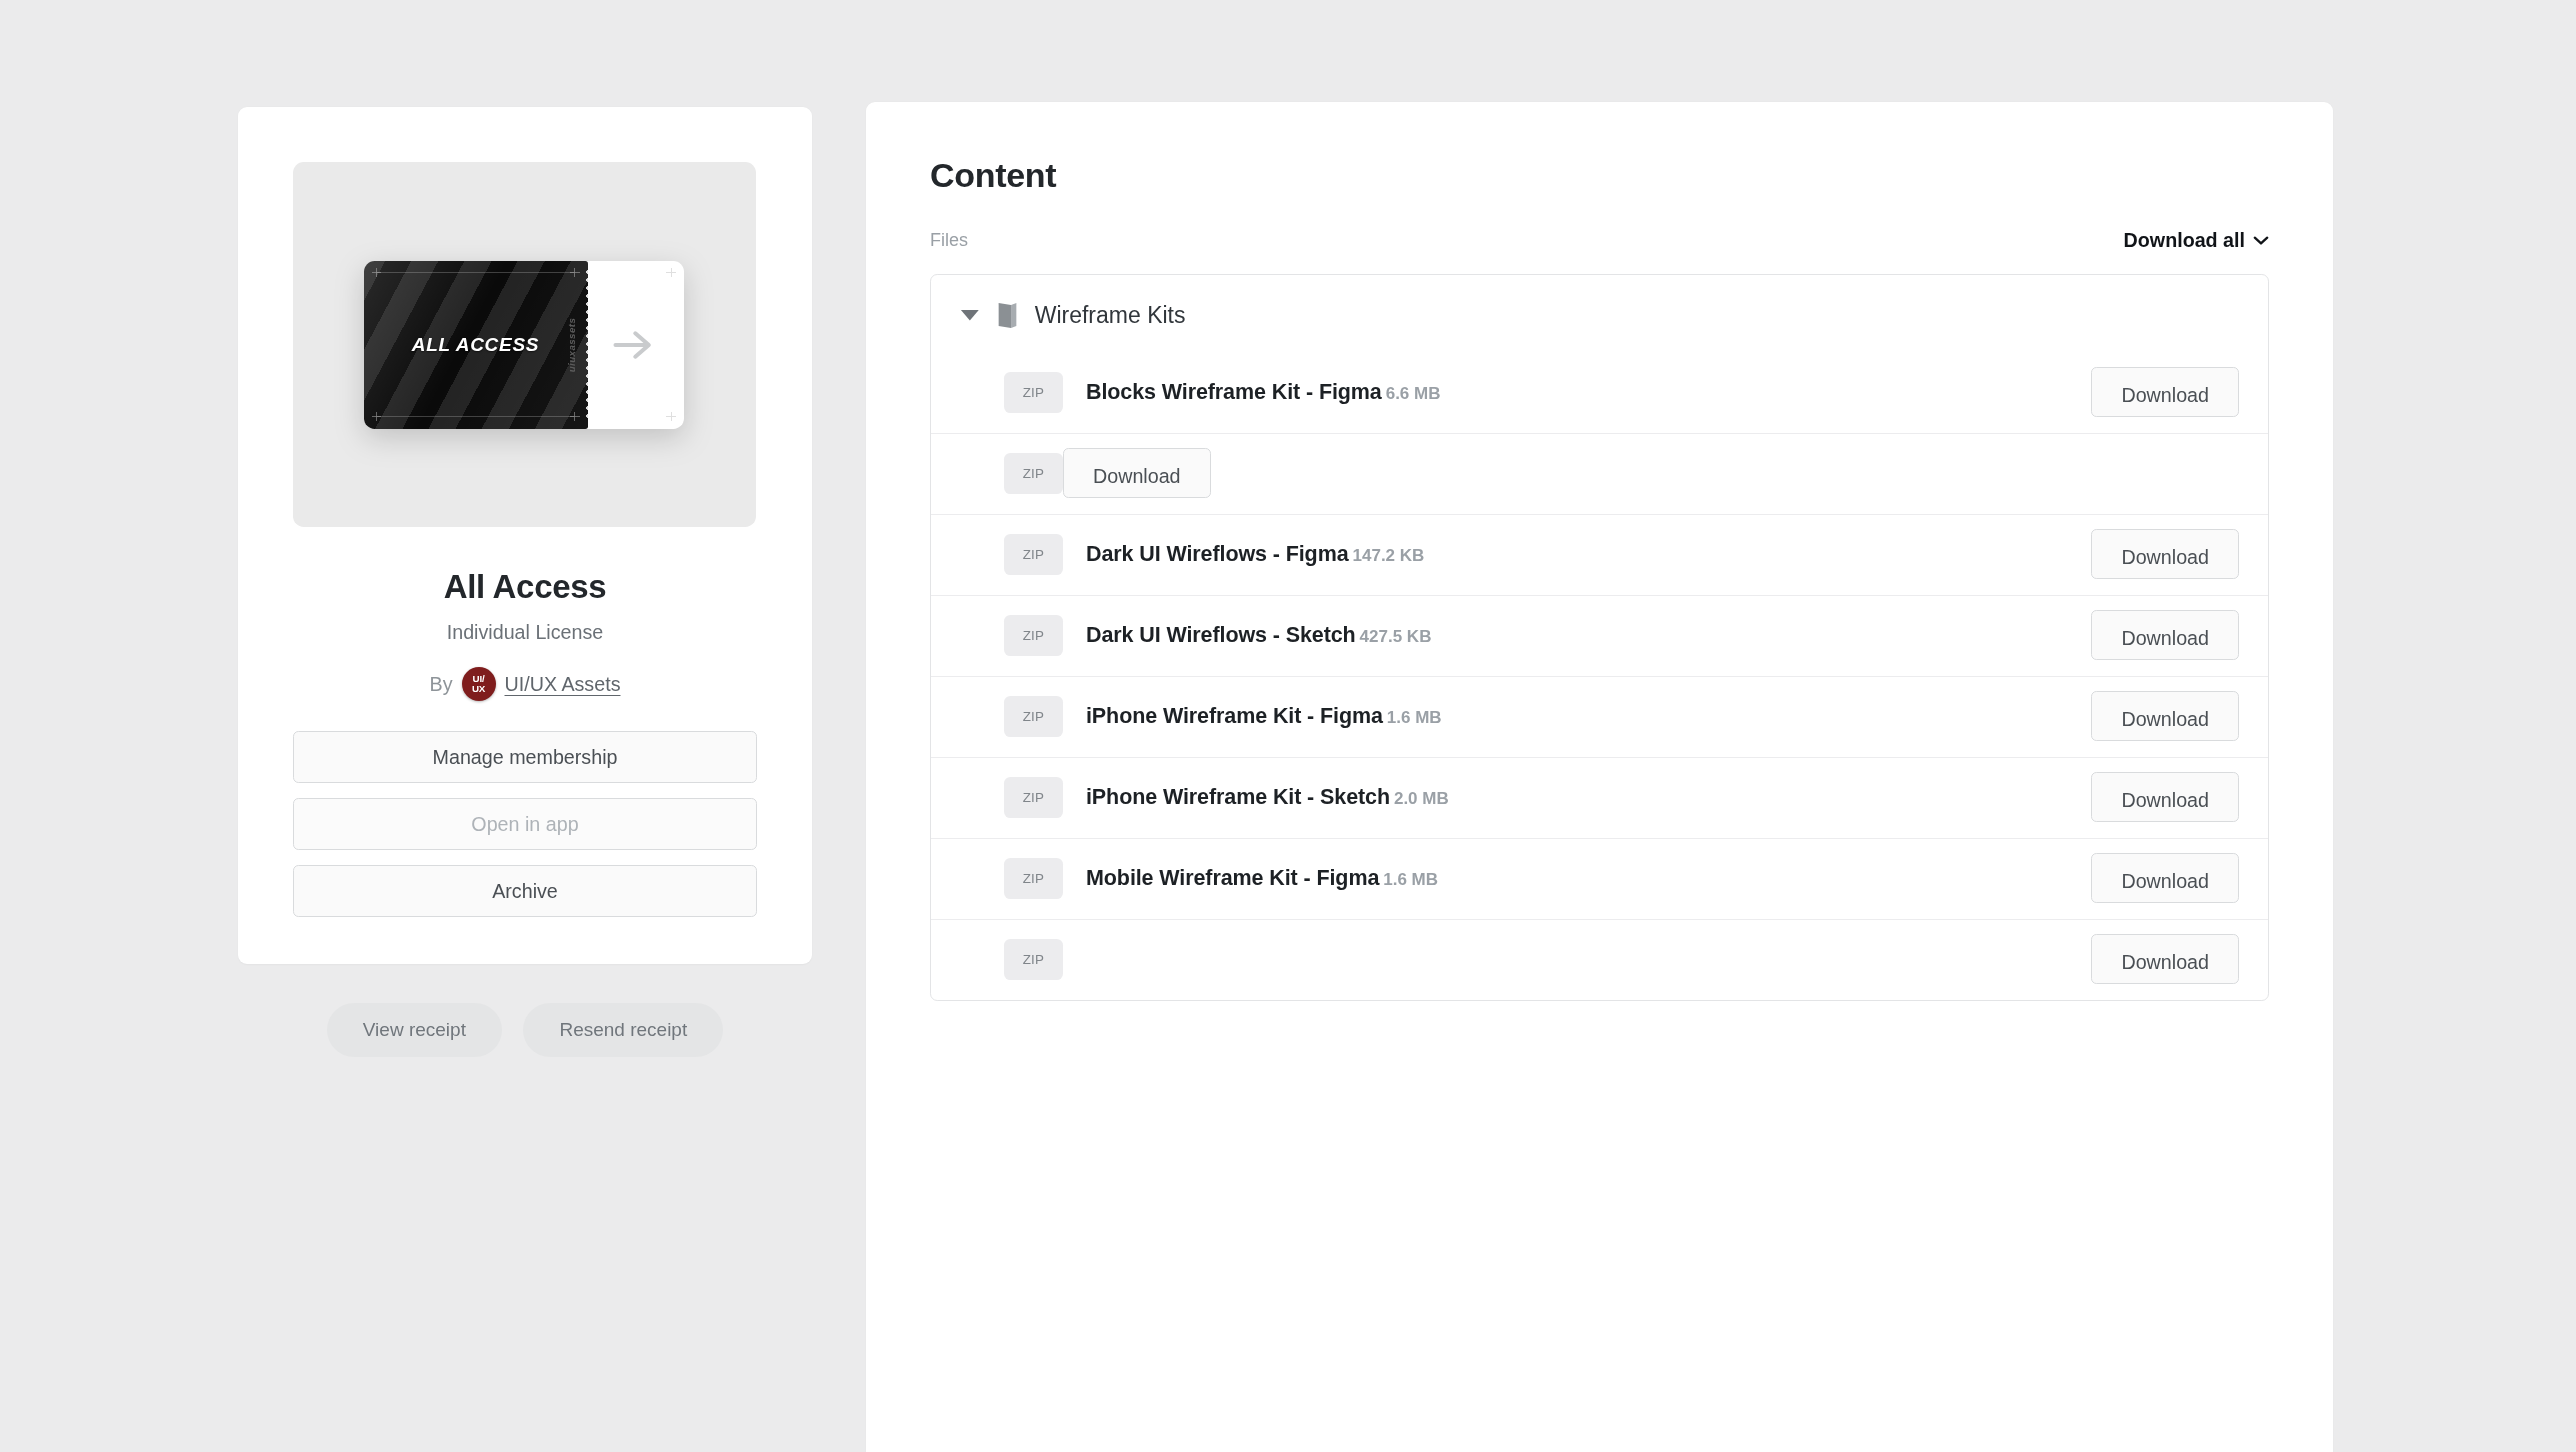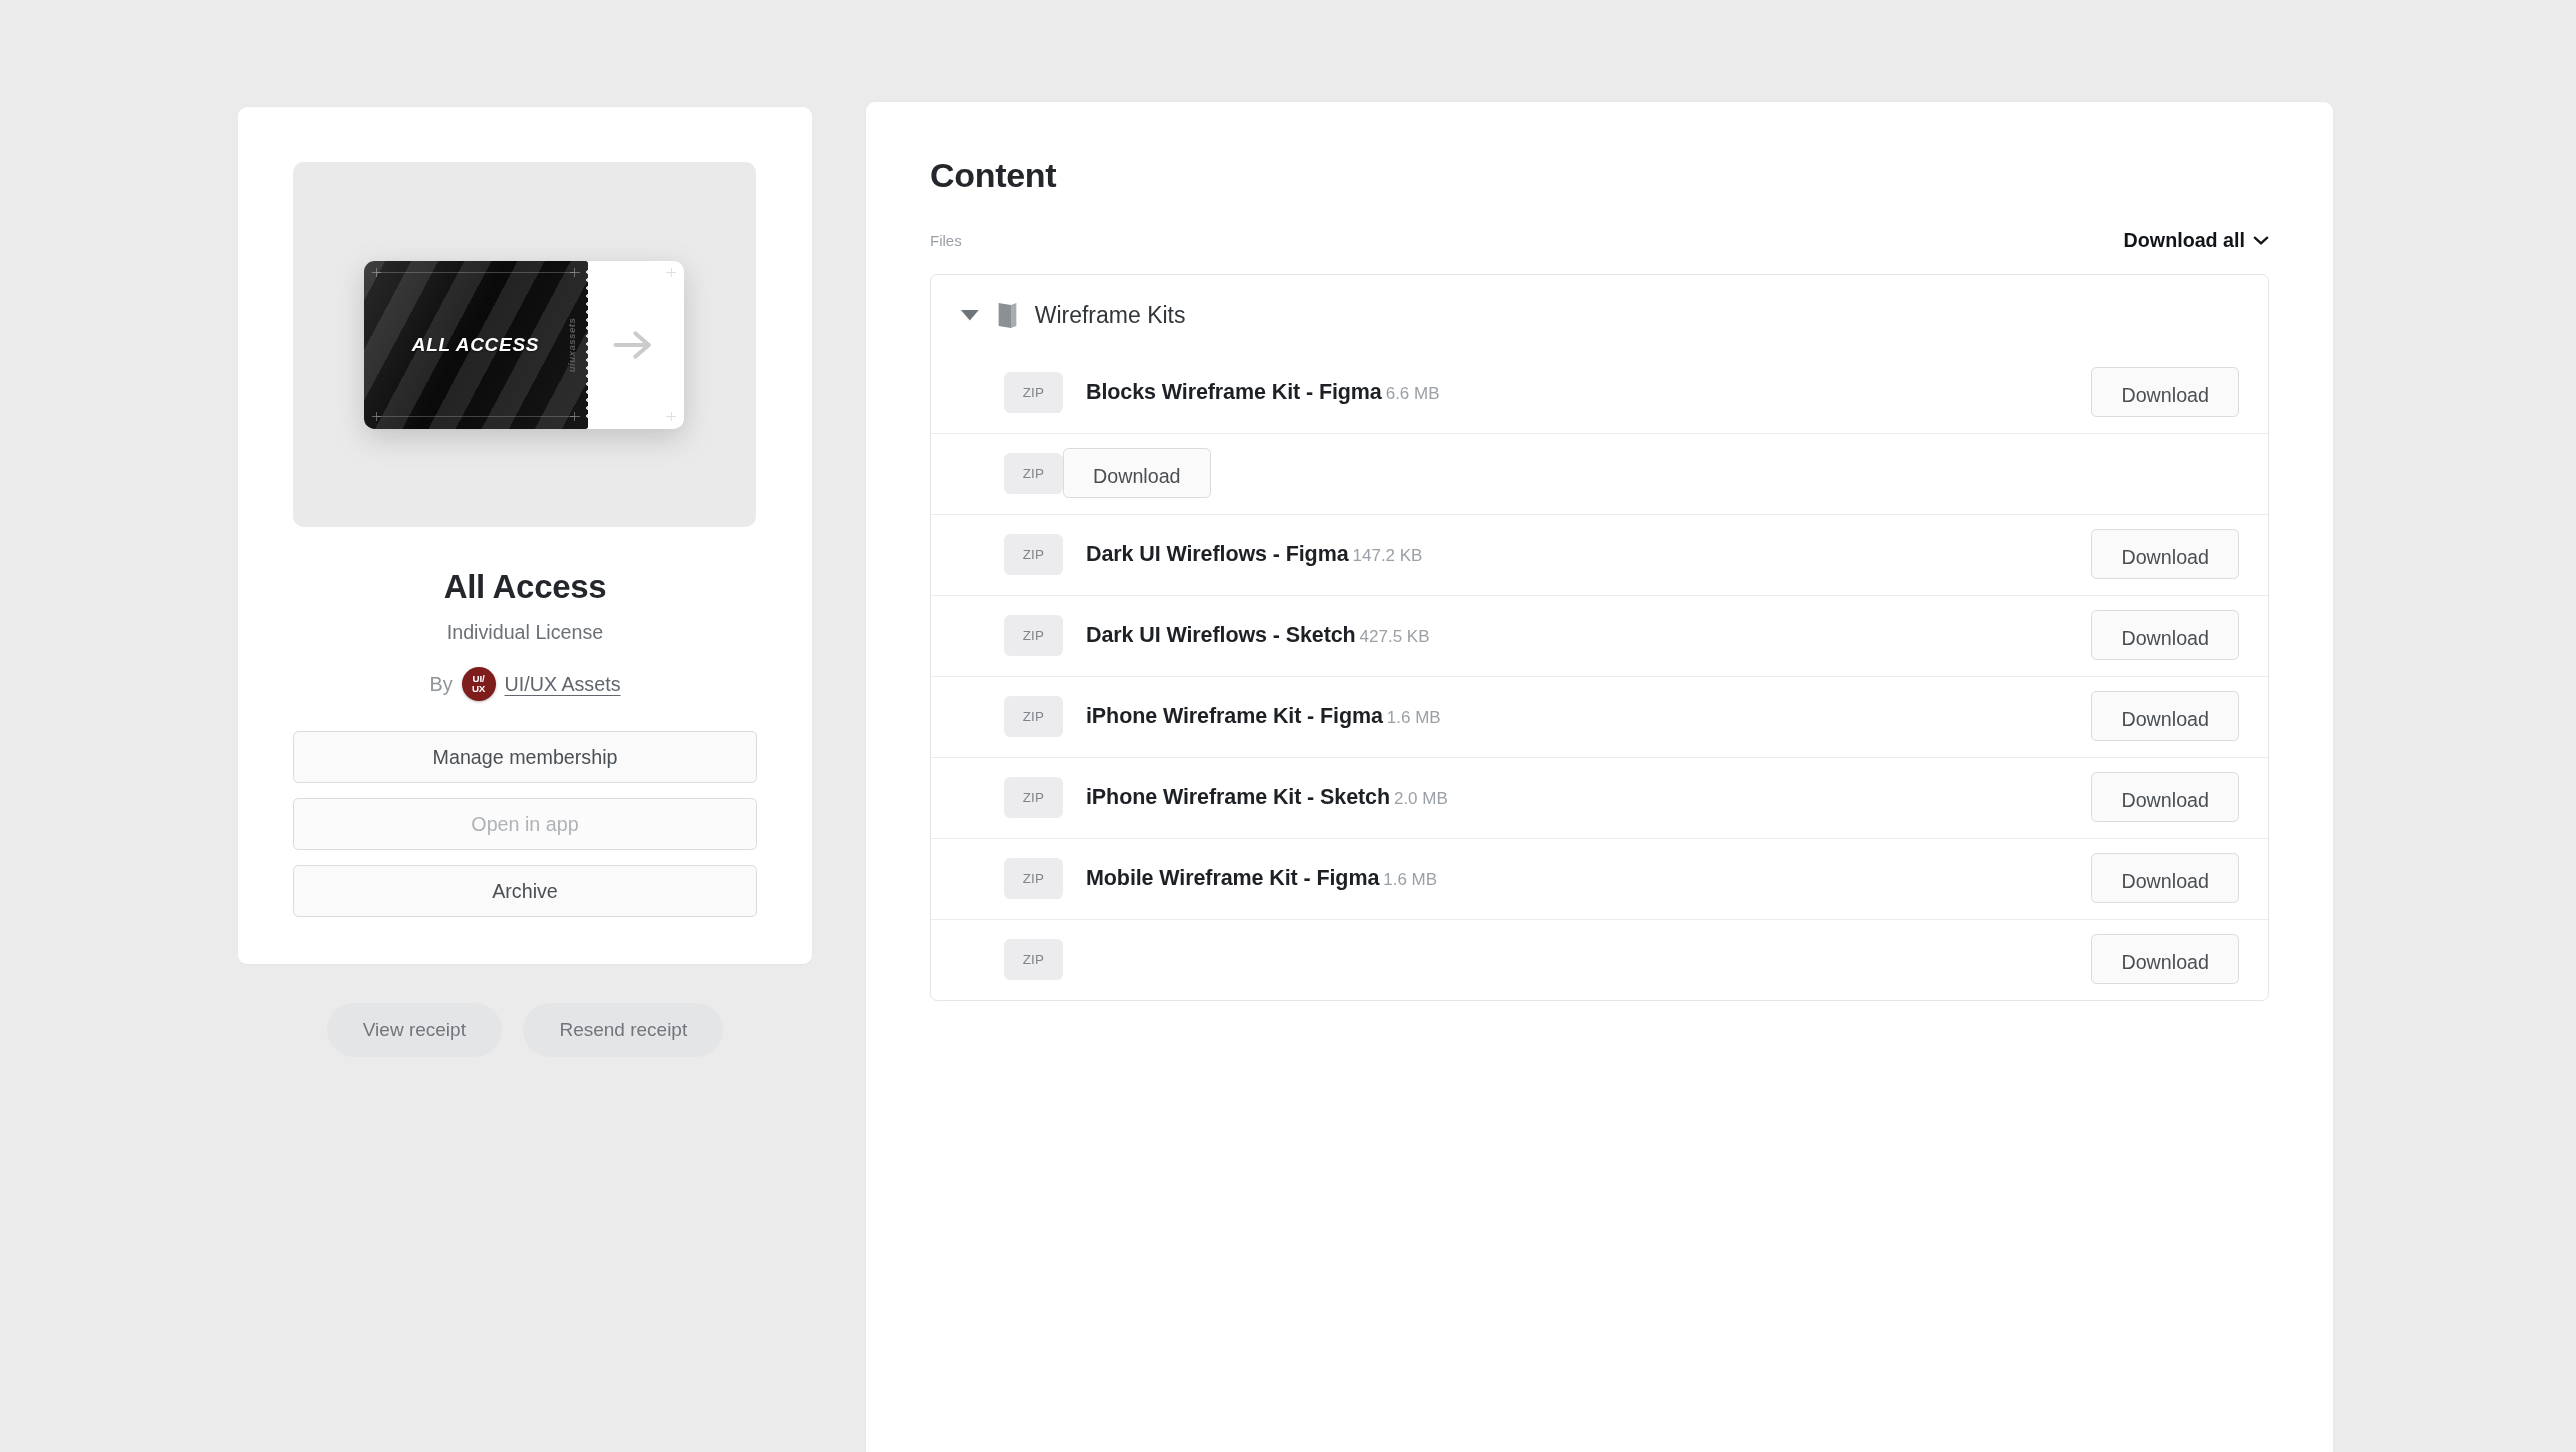--- a/index.html
+++ b/index.html
@@ -258,21 +258,21 @@
     font-weight: bold;
     color: #23272b;
     letter-spacing: -0.3px;
   }
   .files-bar {
     margin-top: 34px;
     display: flex;
     align-items: center;
     justify-content: space-between;
   }
-  .files-label { font-size: 15px; color: #9aa0a6; }
+  .files-label { font-size: 18px; color: #9aa0a6; }
   .download-all {
     display: flex;
     align-items: center;
     gap: 8px;
     font-size: 19.7px;
     font-weight: bold;
     color: #111418;
     cursor: pointer;
   }
   .chev-down { display: block; width: 16px; height: 10.7px; }
@@ -320,21 +320,21 @@
     flex: none;
   }
   .file-meta { margin-left: 23px; flex: 1 1 auto; min-width: 0; }
   .file-name {
     font-size: 21.5px;
     font-weight: bold;
     color: #1d2125;
     letter-spacing: -0.1px;
     white-space: nowrap;
   }
-  .file-size { margin-top: 6.3px; font-size: 17px; color: #9aa0a6; }
+  .file-size { margin-top: 6.3px; font-size: 17px; color: #9aa0a6; font-weight: bold; }
   .btn-download {
     height: 50px;
     padding: 16px 29px;
     border: 0.9px solid #d9dbdd;
     border-radius: 5.4px;
     background: #fafafa;
     font-size: 19.7px;
     color: #4a4f54;
     cursor: pointer;
     flex: none;

